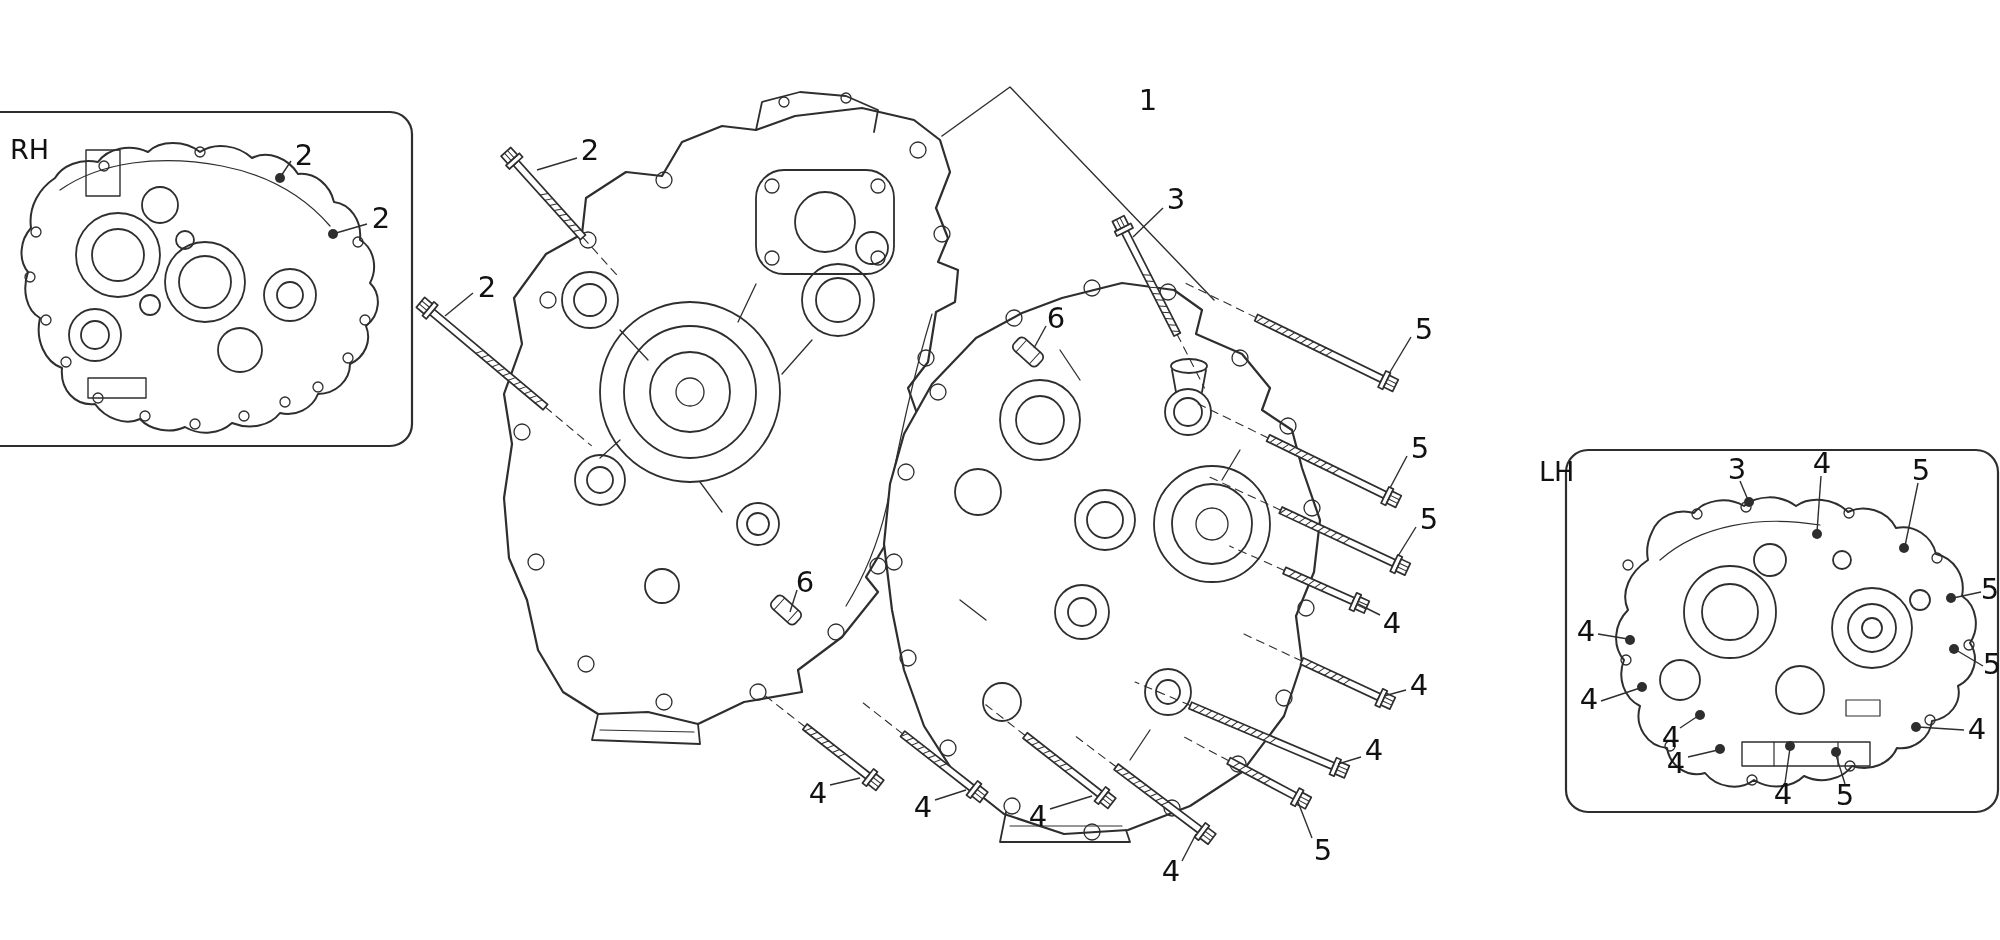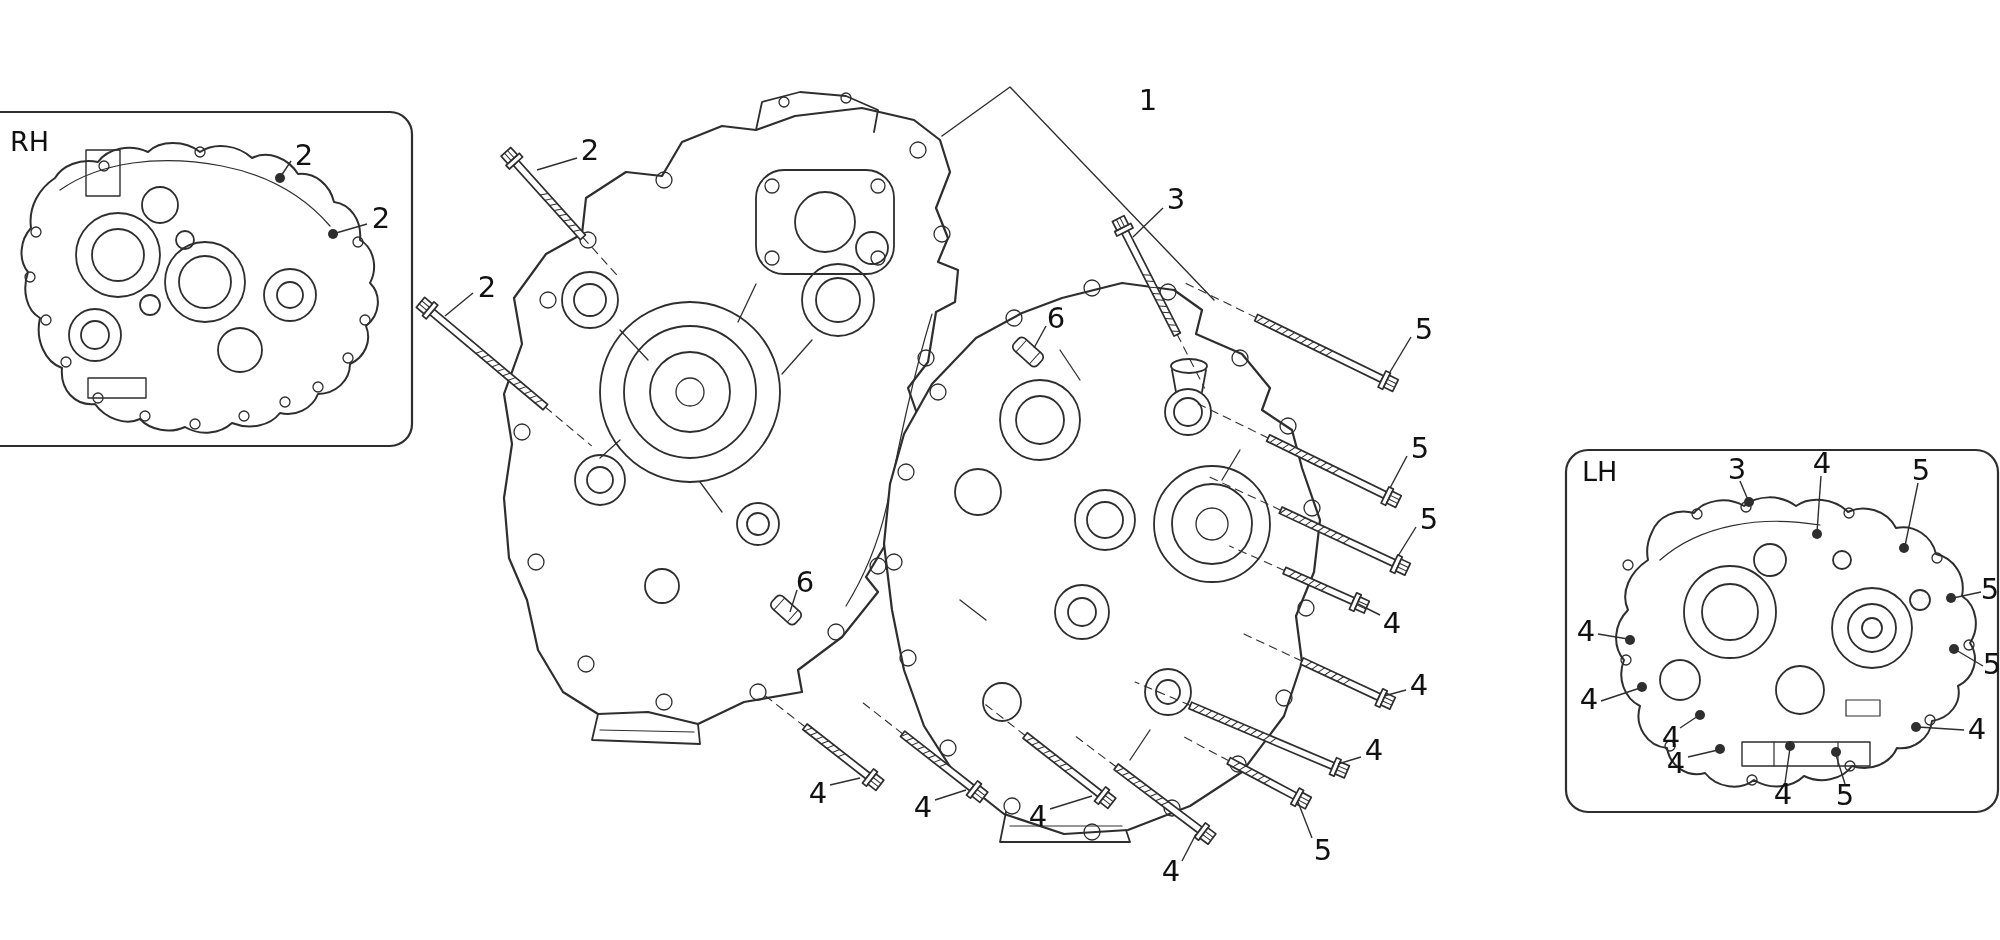--- a/index.html
+++ b/index.html
@@ -498,22 +498,22 @@
         <circle cx="1630" cy="640" r="5" fill="currentColor" stroke="none"></circle>
         <circle cx="1642" cy="687" r="5" fill="currentColor" stroke="none"></circle>
         <circle cx="1700" cy="715" r="5" fill="currentColor" stroke="none"></circle>
         <circle cx="1720" cy="749" r="5" fill="currentColor" stroke="none"></circle>
         <circle cx="1790" cy="746" r="5" fill="currentColor" stroke="none"></circle>
         <circle cx="1836" cy="752" r="5" fill="currentColor" stroke="none"></circle>
         <circle cx="1916" cy="727" r="5" fill="currentColor" stroke="none"></circle>
       </g>
   </svg>
 
-  <div class="inset-label" style="left:10px;top:128px">RH</div>
-  <div class="inset-label" style="left:1582px;top:458px">LH</div>
+  <div class="inset-label" style="left:10px;top:136px">RH</div>
+  <div class="inset-label" style="left:1539px;top:458px">LH</div>
 
   <div id="callout-layer">
       <div class="callout" style="left: 1148px; top: 100px;">1</div>
       <div class="callout" style="left: 590px; top: 150px;">2</div>
       <div class="callout" style="left: 487px; top: 287px;">2</div>
       <div class="callout" style="left: 1176px; top: 199px;">3</div>
       <div class="callout" style="left: 1056px; top: 318px;">6</div>
       <div class="callout" style="left: 805px; top: 582px;">6</div>
       <div class="callout" style="left: 1424px; top: 329px;">5</div>
       <div class="callout" style="left: 1420px; top: 448px;">5</div>

